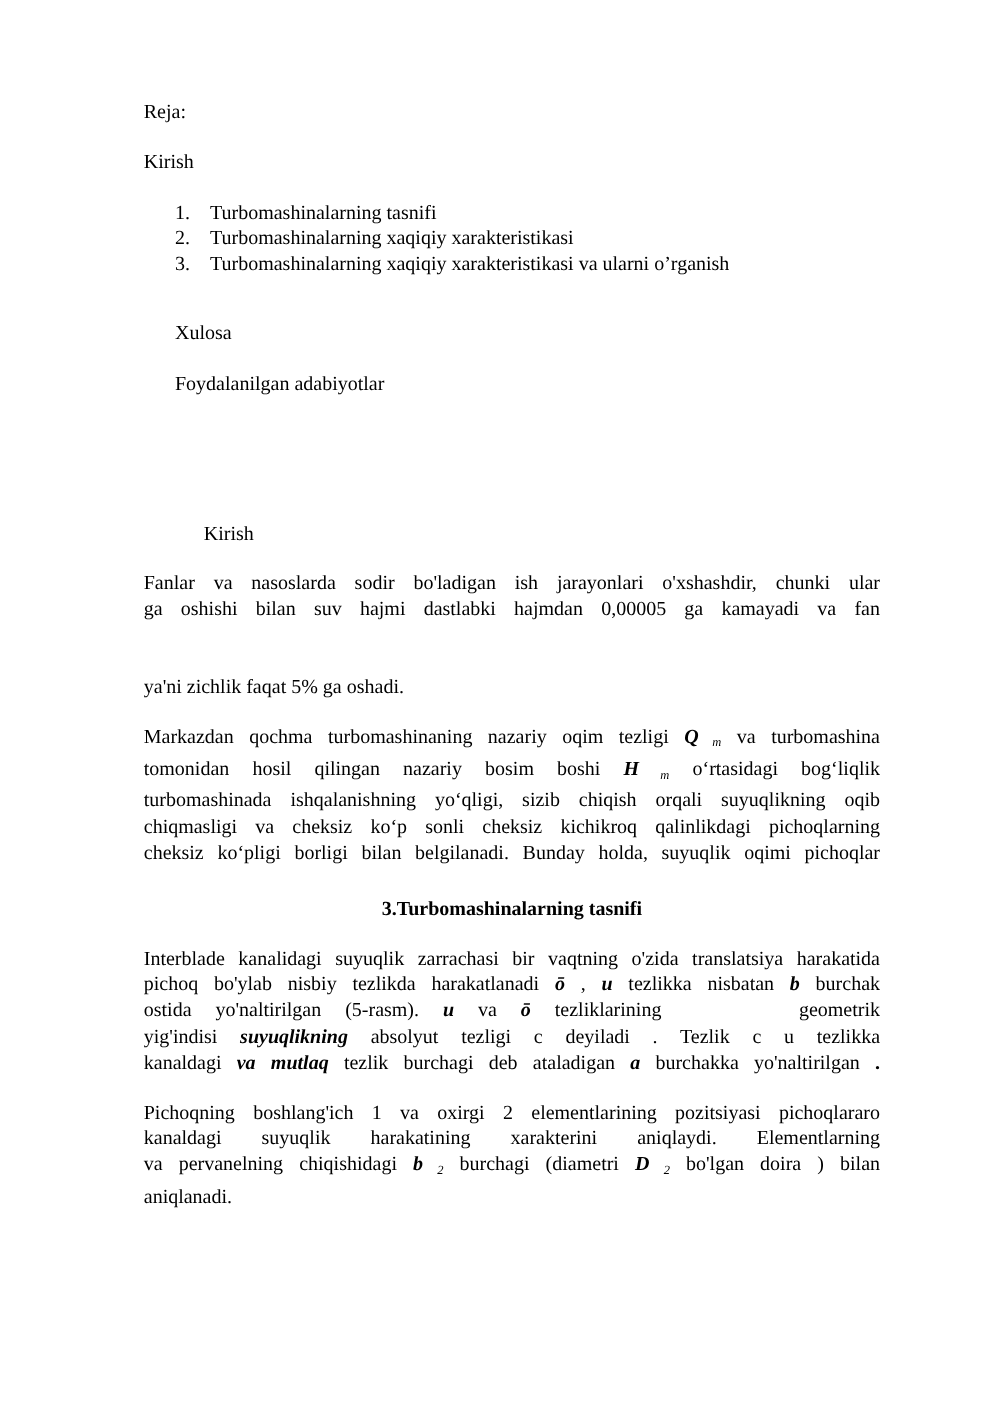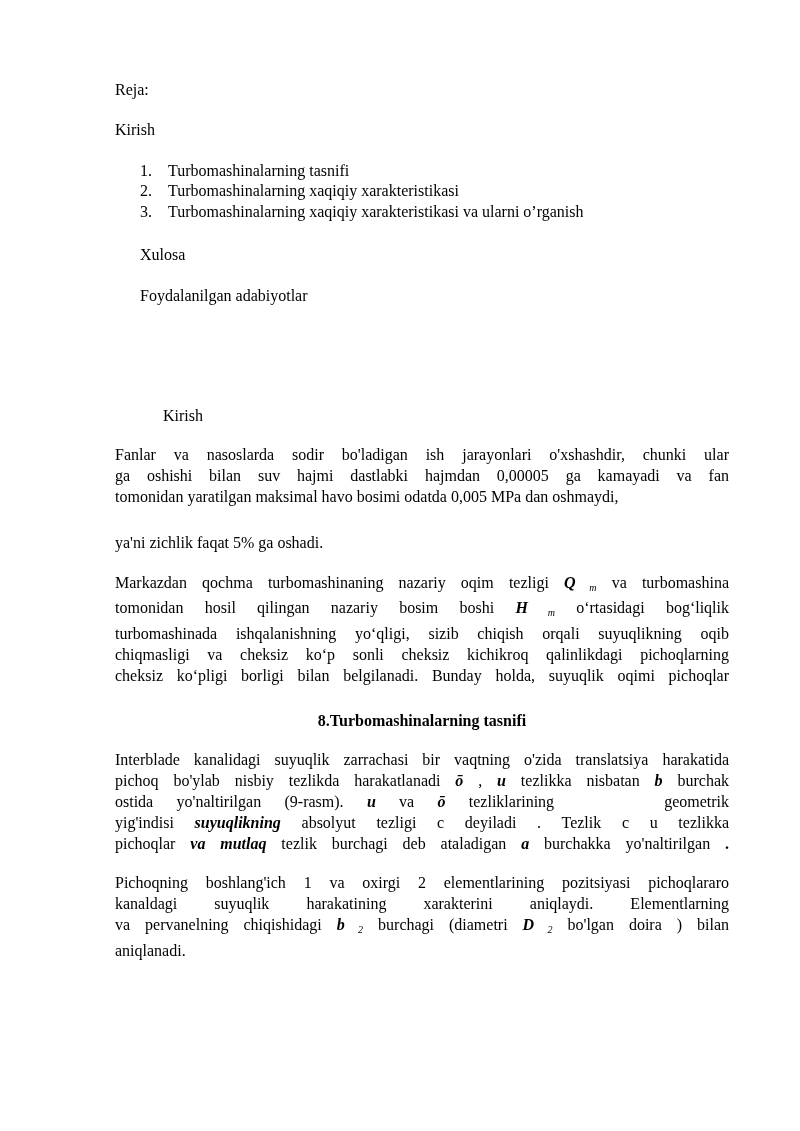--- a/index.html
+++ b/index.html
@@ -2,32 +2,32 @@
 <html><head>
 <meta charset="utf-8">
 <style>
   html,body{margin:0;padding:0;background:#e9e9e9;}
   .page{
     position:relative;
     width:800px;height:1131px;
     margin:0 auto;
     background:#ffffff;
     box-sizing:border-box;
-    padding:80px 71px 0 115px;
+    padding:80px 96px 0 115px;
     font-family:"Liberation Serif","DejaVu Serif",serif;
     font-size:16px;
     line-height:20.8px;
     color:#000000;
     overflow:hidden;
   }
   .b{white-space:pre-wrap;}
   .mt19{margin-top:19px}
   .mt20{margin-top:20px}
-  .mt22{margin-top:22px}
-  .mt25{margin-top:25px}
+  .mt22{margin-top:34px}
+  .mt25{margin-top:41px}
   .mt18{margin-top:18px}
   .list{margin-top:20px}
   .li{display:flex;padding-left:25px}
   .num{display:inline-block;width:28px;flex:0 0 28px}
   .ind25{margin-left:25px}
   .kirish-h{margin-top:99px;padding-left:48px}
   .h1{margin-top:24px;text-align:center;font-weight:700}
   .para{margin-top:19px}
   .tline{white-space:pre-wrap}
   .tline.just{text-align:justify;text-align-last:justify}
@@ -63,41 +63,40 @@
 
   <div class="b mt22 ind25">Xulosa</div>
 
   <div class="b mt20 ind25">Foydalanilgan adabiyotlar</div>
 
   <div class="b kirish-h">Kirish</div>
 
   <div class="para mt18">
       <div class="tline just"><span class="s-n">Fanlar va nasoslarda sodir bo'ladigan ish jarayonlari o'xshashdir, chunki ular</span></div>
       <div class="tline just"><span class="s-n">ga oshishi bilan suv hajmi dastlabki hajmdan 0,00005 ga kamayadi va fan</span></div>
-      <div class="tline"><span class="s-n">tomonidan yaratilgan maksimal havo bosimi odatda 0,005 MPa dan oshmaydi,</span></div>
     </div>
 
   <div class="b mt25">ya'ni zichlik faqat 5% ga oshadi.</div>
 
   <div class="para">
       <div class="tline just"><span class="s-n">Markazdan qochma turbomashinaning nazariy oqim tezligi </span><span class="s-bi">Q</span><span class="s-subi"> m</span><span class="s-i"> va turbomashina</span></div>
       <div class="tline just"><span class="s-i">tomonidan hosil qilingan nazariy bosim boshi </span><span class="s-bi">H</span><span class="s-subi"> m</span><span class="s-n"> oʻrtasidagi bogʻliqlik</span></div>
       <div class="tline just"><span class="s-n">turbomashinada ishqalanishning yoʻqligi, sizib chiqish orqali suyuqlikning oqib</span></div>
       <div class="tline just"><span class="s-n">chiqmasligi va cheksiz koʻp sonli cheksiz kichikroq qalinlikdagi pichoqlarning</span></div>
       <div class="tline just"><span class="s-n">cheksiz koʻpligi borligi bilan belgilanadi. Bunday holda, suyuqlik oqimi pichoqlar</span></div>
     </div>
 
-  <div class="h1">8.Turbomashinalarning tasnifi</div>
+  <div class="h1">3.Turbomashinalarning tasnifi</div>
 
   <div class="para">
       <div class="tline just"><span class="s-n">Interblade kanalidagi suyuqlik zarrachasi bir vaqtning o'zida translatsiya harakatida</span></div>
       <div class="tline just"><span class="s-n">pichoq bo'ylab nisbiy tezlikda harakatlanadi </span><span class="s-bi">ō</span><span class="s-n"> , </span><span class="s-bi">u</span><span class="s-n"> tezlikka nisbatan </span><span class="s-bi">b</span><span class="s-n"> burchak</span></div>
-      <div class="tline just"><span class="s-n">ostida yo'naltirilgan (9-rasm). </span><span class="s-bi">u</span><span class="s-n"> va </span><span class="s-bi">ō</span><span class="s-n"> tezliklarining</span><span class="sp"></span><span class="s-n">geometrik</span></div>
+      <div class="tline just"><span class="s-n">ostida yo'naltirilgan (5-rasm). </span><span class="s-bi">u</span><span class="s-n"> va </span><span class="s-bi">ō</span><span class="s-n"> tezliklarining</span><span class="sp"></span><span class="s-n">geometrik</span></div>
       <div class="tline just"><span class="s-n">yig'indisi </span><span class="s-bi">suyuqlikning</span><span class="s-n"> absolyut tezligi c deyiladi . Tezlik c u tezlikka</span></div>
-      <div class="tline just"><span class="s-n">pichoqlar </span><span class="s-bi">va mutlaq</span><span class="s-n"> tezlik burchagi deb ataladigan </span><span class="s-bi">a</span><span class="s-n"> burchakka yo'naltirilgan </span><span class="s-b">.</span></div>
+      <div class="tline just"><span class="s-n">kanaldagi </span><span class="s-bi">va mutlaq</span><span class="s-n"> tezlik burchagi deb ataladigan </span><span class="s-bi">a</span><span class="s-n"> burchakka yo'naltirilgan </span><span class="s-b">.</span></div>
     </div>
 
   <div class="para mt25">
       <div class="tline just"><span class="s-n">Pichoqning boshlang'ich 1 va oxirgi 2 elementlarining pozitsiyasi pichoqlararo</span></div>
       <div class="tline just"><span class="s-n">kanaldagi suyuqlik harakatining xarakterini aniqlaydi. Elementlarning</span></div>
       <div class="tline just"><span class="s-n">va pervanelning chiqishidagi </span><span class="s-bi">b</span><span class="s-subi"> 2</span><span class="s-n"> burchagi (diametri </span><span class="s-bi">D</span><span class="s-subi"> 2</span><span class="s-n"> bo'lgan doira ) bilan</span></div>
       <div class="tline"><span class="s-n">aniqlanadi.</span></div>
     </div>
 
 </div>

